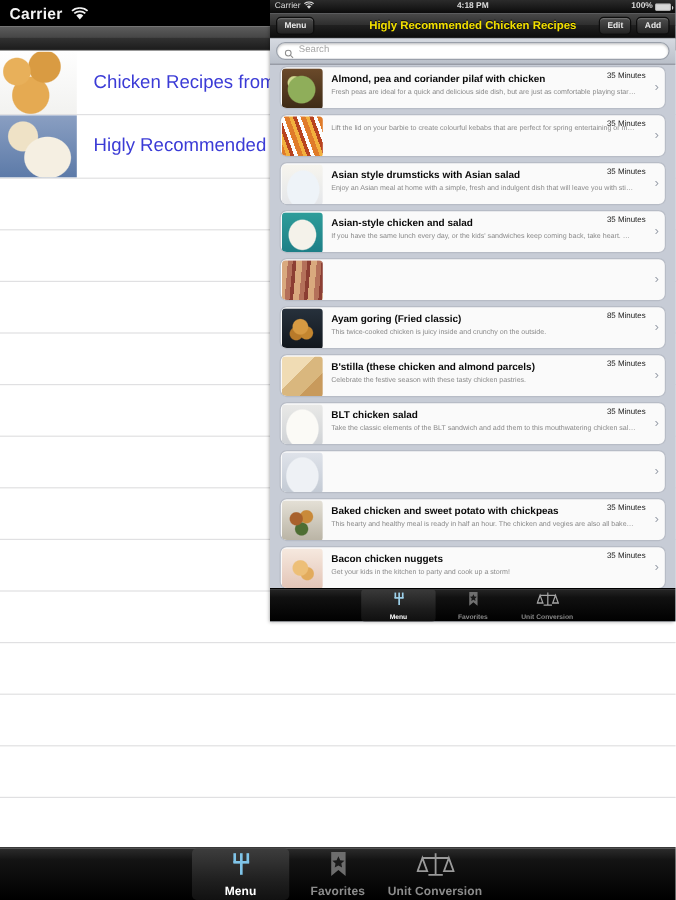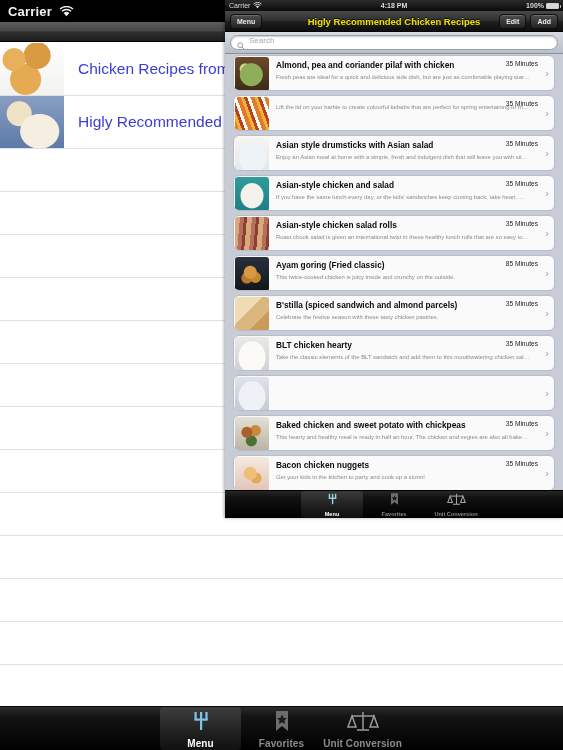--- a/index.html
+++ b/index.html
@@ -422,52 +422,47 @@
       <div class="recipe-body">
         <div class="recipe-title">Asian-style chicken and salad</div>
         <div class="recipe-time">35 Minutes</div>
         <div class="recipe-desc">If you have the same lunch every day, or the kids' sandwiches keep coming back, take heart. With this new...</div>
       </div>
       <span class="chevron">›</span>
     </div>
 
     <div class="recipe-card">
       <div class="recipe-thumb" style="background:repeating-linear-gradient(95deg,#d9a97e 0 5px,#b4705a 5px 9px,#8c3e33 9px 12px),linear-gradient(#9a4a3e,#6d2f28);"></div>
-      <div class="recipe-body">
-        <div class="recipe-title">Asian-style chicken salad rolls</div>
-        <div class="recipe-time">35 Minutes</div>
-        <div class="recipe-desc">Roast chook salad is given an international twist in these healthy lunch rolls that are so easy to make and...</div>
-      </div>
       <span class="chevron">›</span>
     </div>
 
     <div class="recipe-card">
       <div class="recipe-thumb" style="background:radial-gradient(circle at 45% 45%,#d79a42 0 6px,transparent 7px),radial-gradient(circle at 60% 60%,#c4862f 0 5px,transparent 6px),radial-gradient(circle at 35% 62%,#b87a2a 0 5px,transparent 6px),linear-gradient(#27313c,#11161c);"></div>
       <div class="recipe-body">
         <div class="recipe-title">Ayam goring (Fried classic)</div>
         <div class="recipe-time">85 Minutes</div>
         <div class="recipe-desc">This twice-cooked chicken is juicy inside and crunchy on the outside.</div>
       </div>
       <span class="chevron">›</span>
     </div>
 
     <div class="recipe-card">
       <div class="recipe-thumb" style="background:linear-gradient(135deg,#f0dcb4 0 40%,#d9b77e 40% 70%,#c89a5c 70%),linear-gradient(#fdfcf8,#efe6d4);"></div>
       <div class="recipe-body">
-        <div class="recipe-title">B'stilla (spiced sandwich and almond parcels)</div>
+        <div class="recipe-title">B'stilla (these chicken and almond parcels)</div>
         <div class="recipe-time">35 Minutes</div>
         <div class="recipe-desc">Celebrate the festive season with these tasty chicken pastries.</div>
       </div>
       <span class="chevron">›</span>
     </div>
 
     <div class="recipe-card">
       <div class="recipe-thumb" style="background:radial-gradient(ellipse at 50% 60%,#fbfaf6 0 13px,transparent 14px),radial-gradient(circle at 44% 52%,#5c7f3a 0 6px,transparent 7px),radial-gradient(circle at 58% 58%,#b53a2c 0 4px,transparent 5px),linear-gradient(#e9e9e7,#cfd2d6);"></div>
       <div class="recipe-body">
-        <div class="recipe-title">BLT chicken hearty</div>
+        <div class="recipe-title">BLT chicken salad</div>
         <div class="recipe-time">35 Minutes</div>
         <div class="recipe-desc">Take the classic elements of the BLT sandwich and add them to this mouthwatering chicken salad.</div>
       </div>
       <span class="chevron">›</span>
     </div>
 
     <div class="recipe-card">
       <div class="recipe-thumb" style="background:radial-gradient(ellipse at 50% 58%,#eef1f5 0 13px,transparent 14px),radial-gradient(circle at 45% 55%,#6b3a22 0 5px,transparent 6px),radial-gradient(circle at 58% 60%,#7d4628 0 5px,transparent 6px),radial-gradient(circle at 50% 44%,#5d8a3c 0 4px,transparent 5px),linear-gradient(#dfe3ea,#c3cad4);"></div>
       <span class="chevron">›</span>
     </div>

